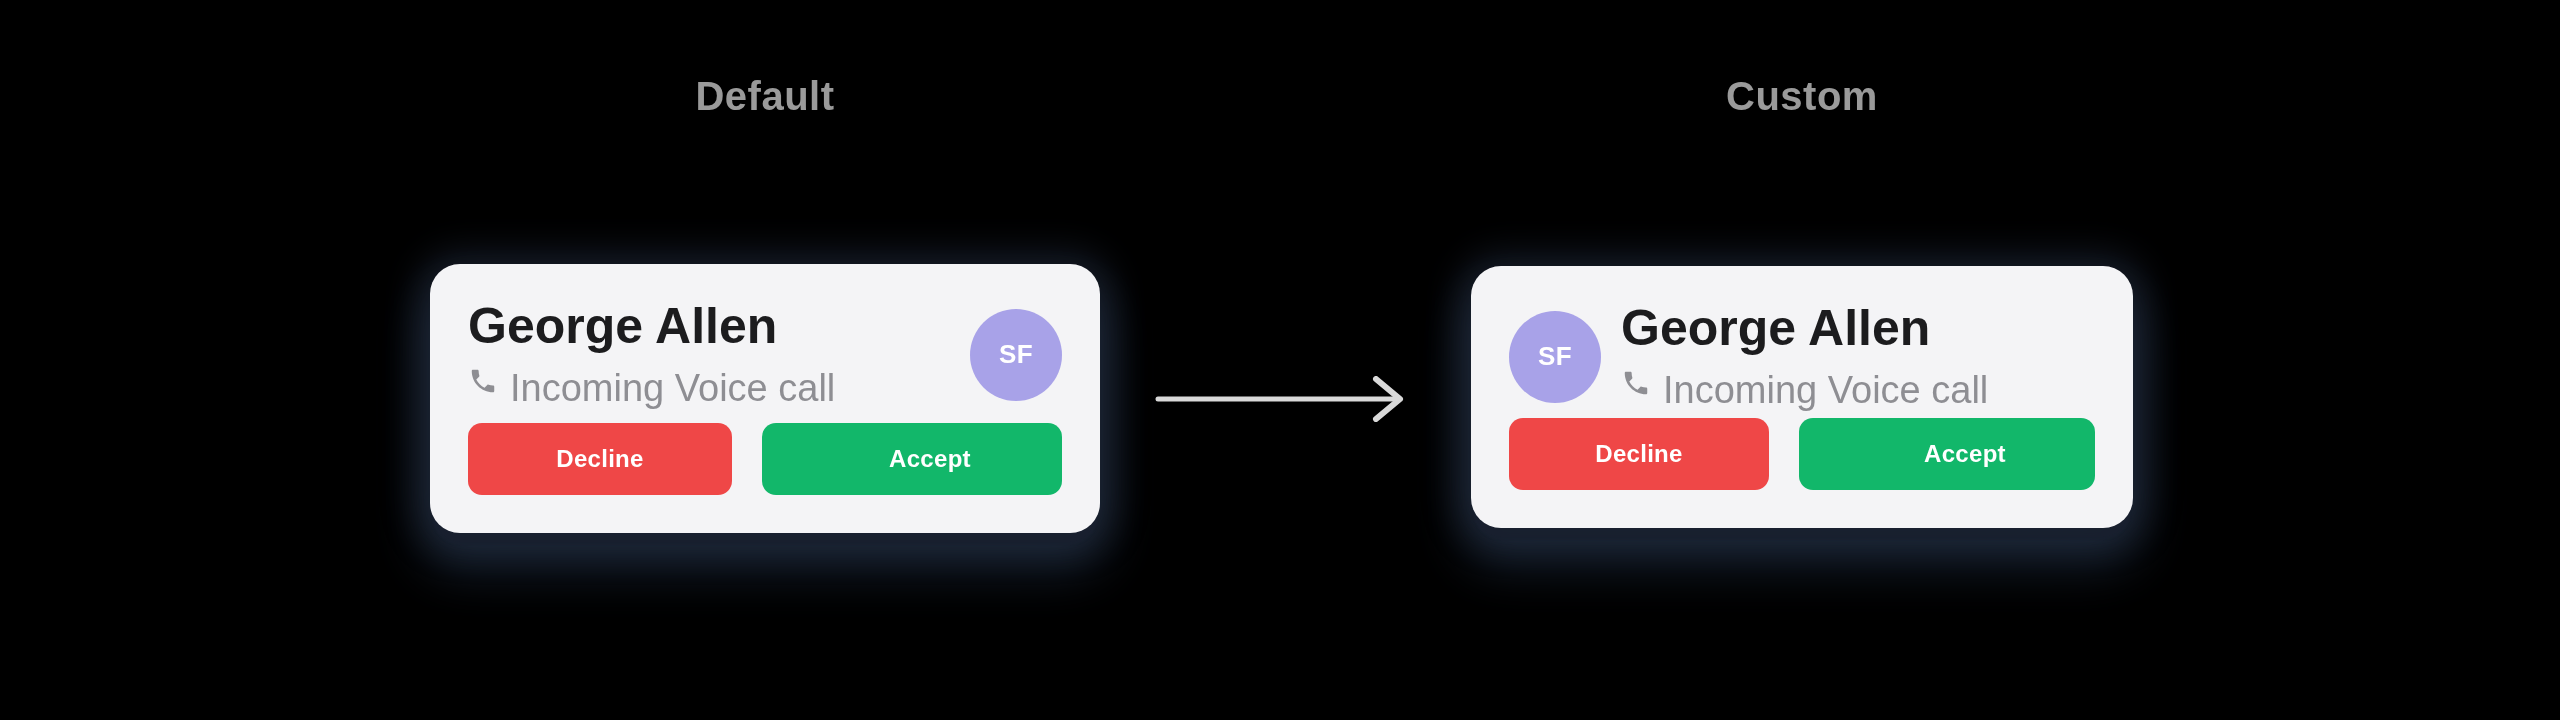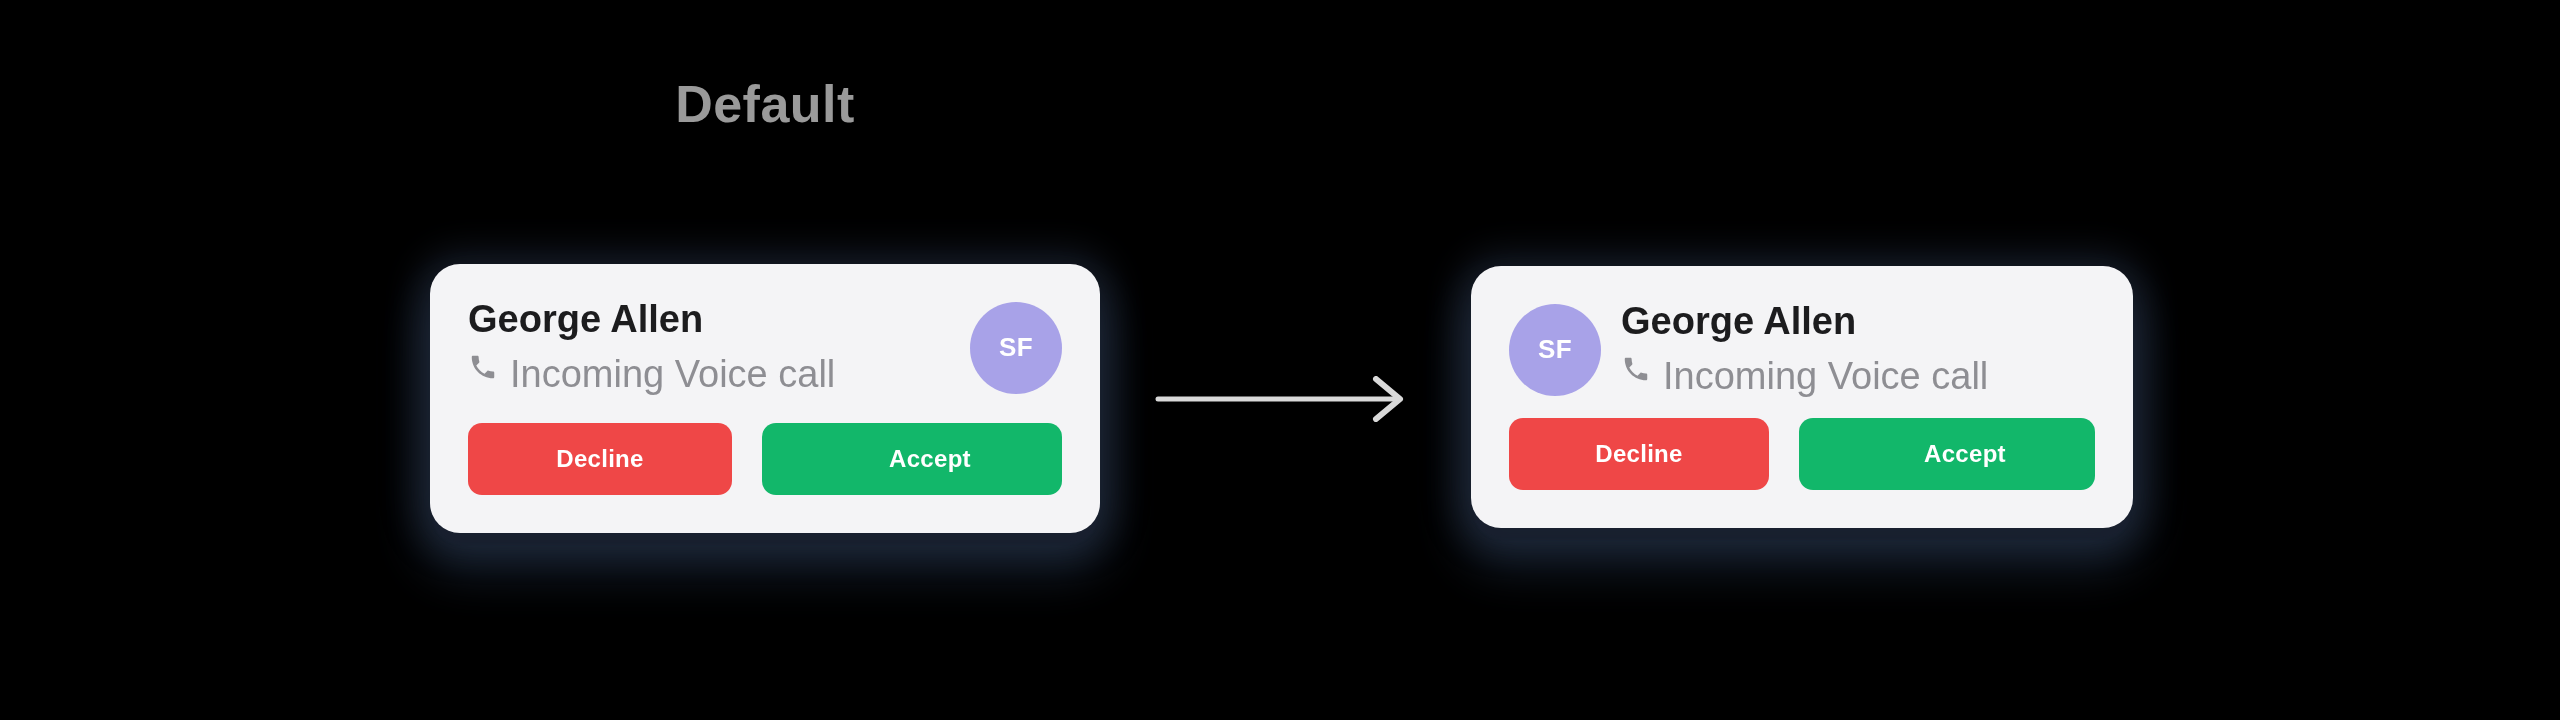--- a/index.html
+++ b/index.html
@@ -19,21 +19,21 @@
     width: 2560px; height: 720px;
     background: var(--background);
     font-family: "Liberation Sans", "DejaVu Sans", sans-serif;
     overflow: hidden;
   }
   .stage { position: relative; width: 2560px; height: 720px; }
 
   .panel-title {
     position: absolute;
     top: 74px;
-    font-size: 52px;
+    font-size: 40px;
     font-weight: 700;
     color: var(--title-gray);
     text-align: center;
     letter-spacing: 0.5px;
   }
   .panel-title.default { left: 430px; width: 670px; }
   .panel-title.custom  { left: 1471px; width: 662px; }
 
   .call-card {
     position: absolute;
@@ -55,21 +55,21 @@
     align-items: center;
     gap: 20px;
   }
   .card-header .text-block { flex: 1; min-width: 0; }
   .call-card.default .card-header .text-block { order: 0; }
   .call-card.default .card-header .avatar { order: 1; }
   .call-card.custom  .card-header .avatar { order: 0; }
   .call-card.custom  .card-header .text-block { order: 1; }
 
   .caller-name {
-    font-size: 38px;
+    font-size: 50px;
     font-weight: 700;
     color: var(--name-dark);
     line-height: 1.15;
     white-space: nowrap;
   }
   .call-status {
     display: flex;
     gap: 12px;
     margin-top: 10px;
     color: var(--subtitle-gray);
@@ -121,20 +121,21 @@
     height: 46px;
   }
 </style>
 </head>
 <body>
 
 <div class="stage">
 
   <div class="panel-title default">Default</div>
 
+  <div class="panel-title custom">Custom</div>
 
   <div class="call-card default">
     <div class="card-header">
       <div class="text-block">
         <div class="caller-name">George Allen</div>
         <div class="call-status">
           <svg width="30" height="30" viewBox="0 0 24 24" fill="#8e8e93" aria-hidden="true">
             <path d="M6.62 10.79c1.44 2.83 3.76 5.14 6.59 6.59l2.2-2.2c.27-.27.67-.36 1.02-.24 1.12.37 2.33.57 3.57.57.55 0 1 .45 1 1V20c0 .55-.45 1-1 1-9.39 0-17-7.61-17-17 0-.55.45-1 1-1h3.5c.55 0 1 .45 1 1 0 1.25.2 2.45.57 3.57.11.35.03.74-.24 1.02l-2.2 2.2z"></path>
           </svg>
           <span>Incoming Voice call</span>

